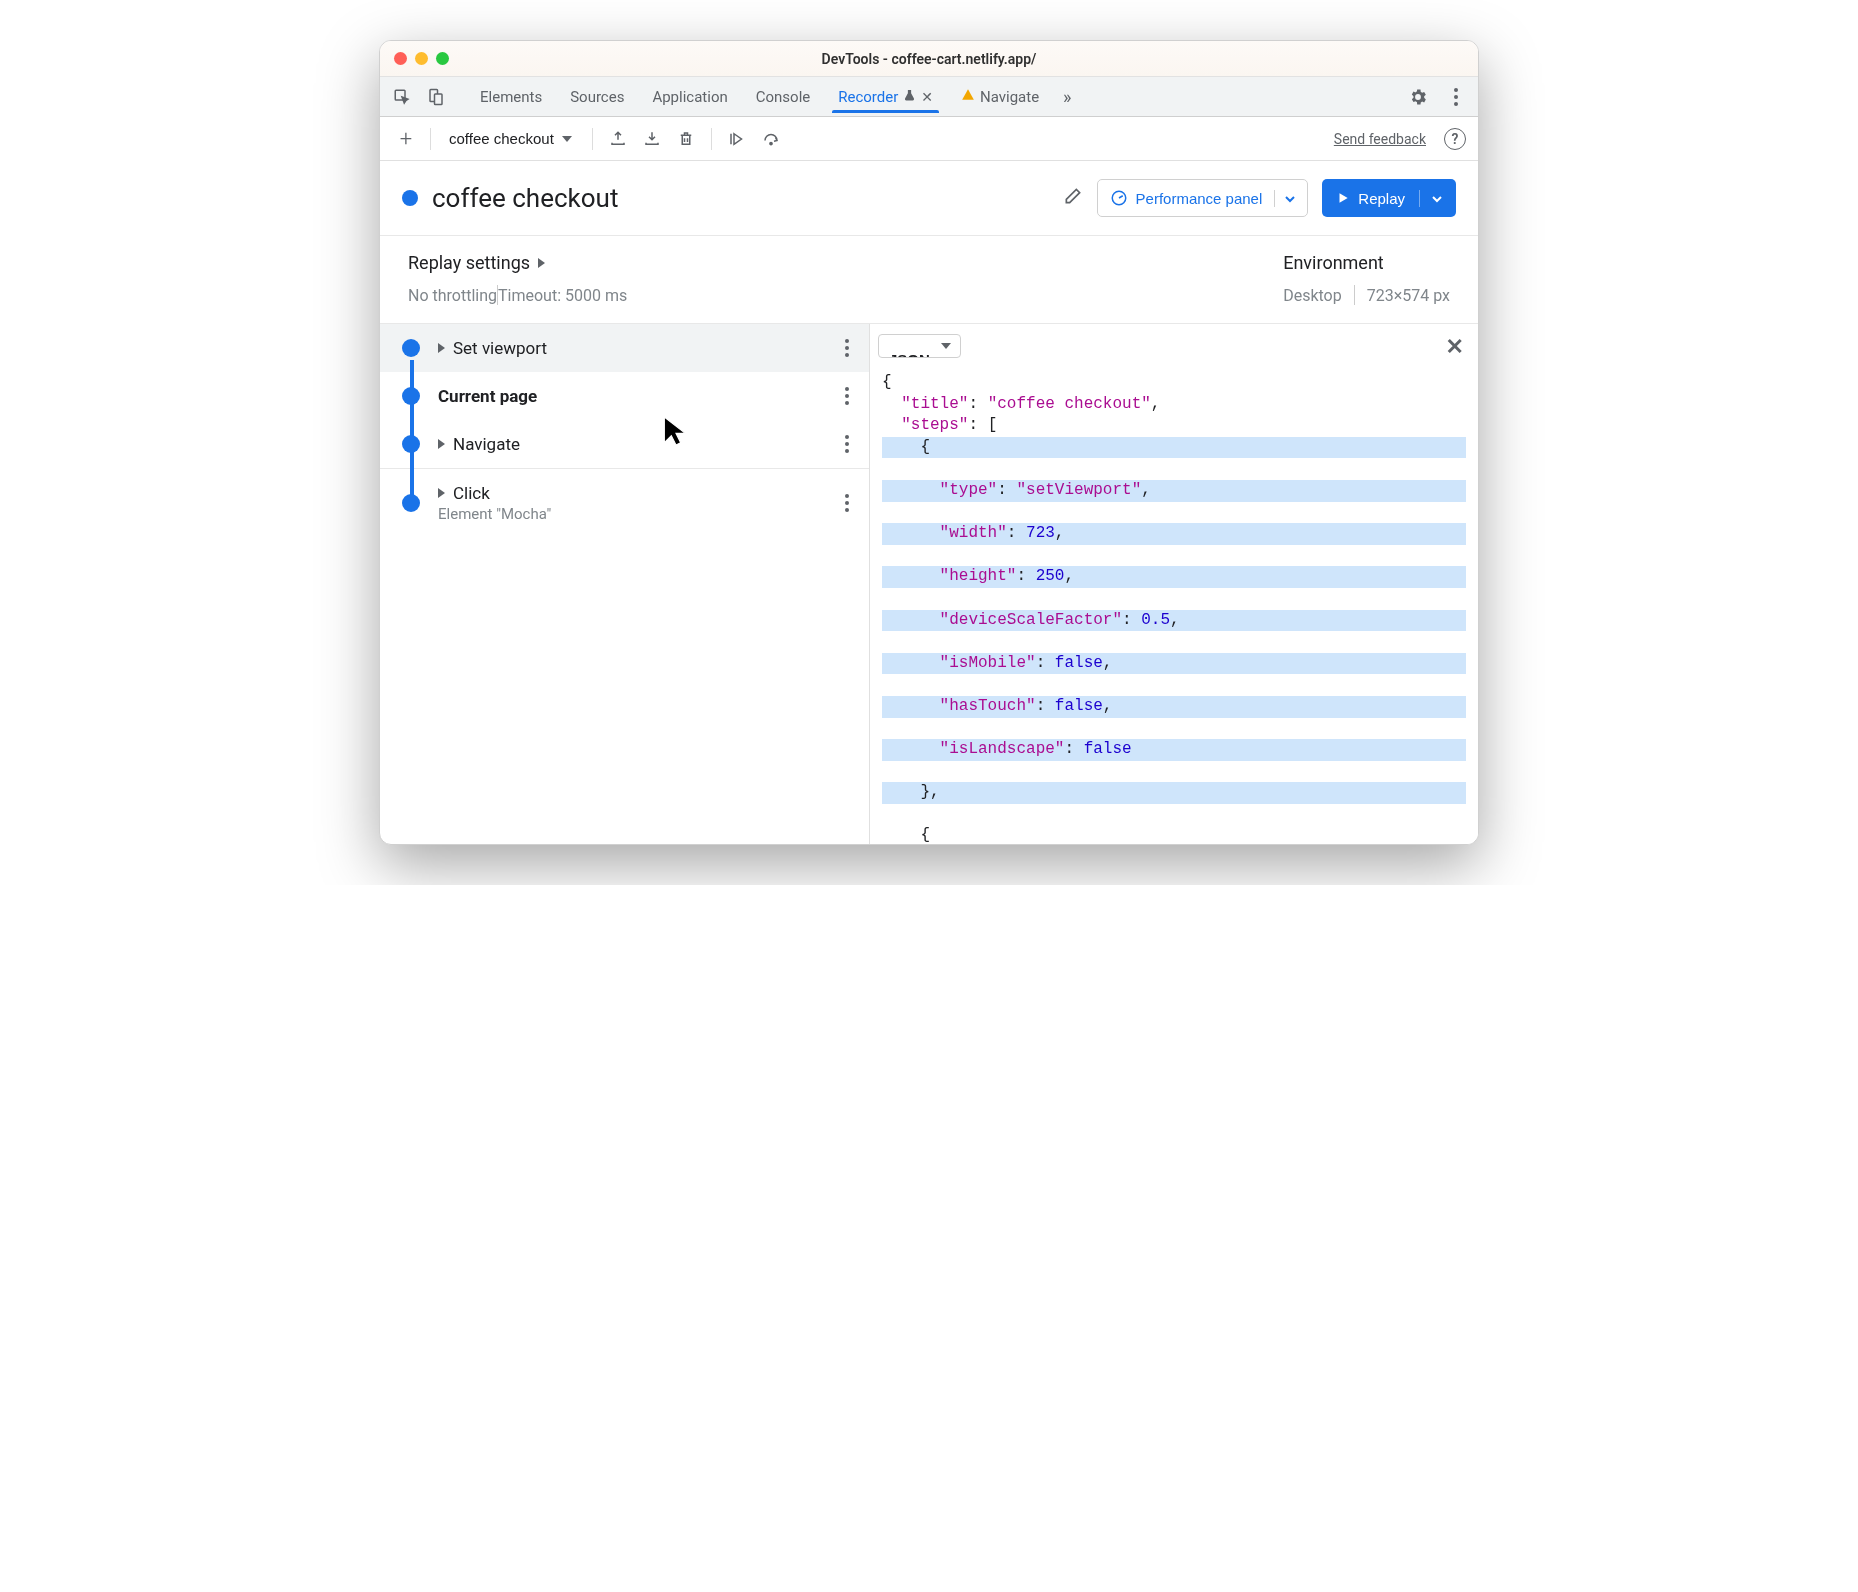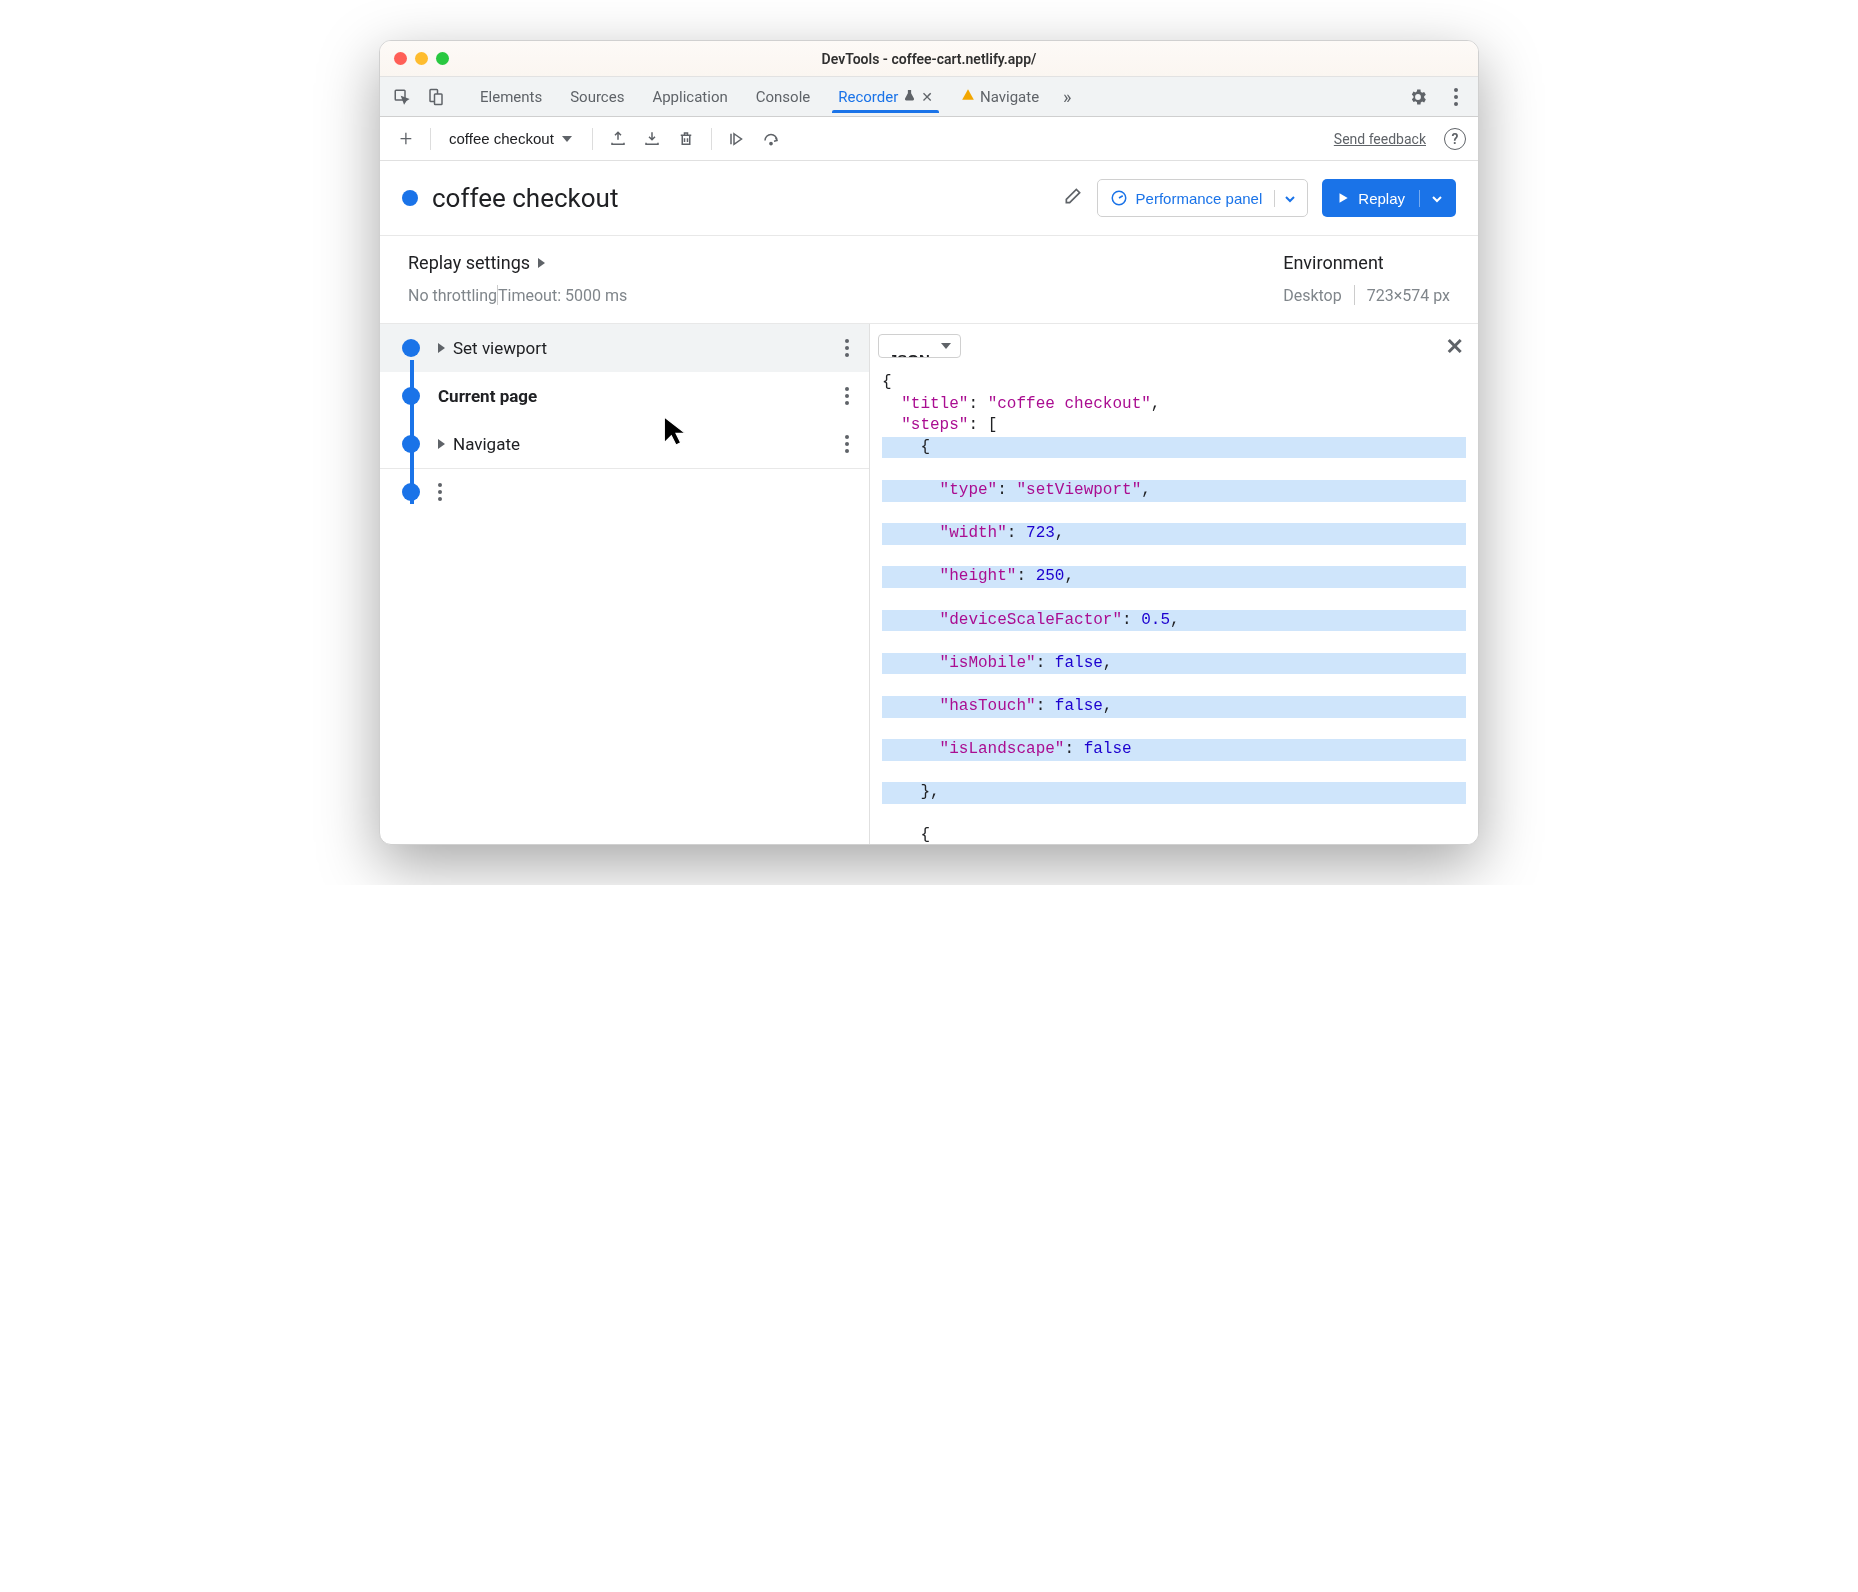--- a/index.html
+++ b/index.html
@@ -477,20 +477,27 @@
               <span></span>
             </span>
           </span>
       </div>
 
       <div class="group-sep"></div>
 
 
       <div class="step">
         <span class="step-dot"></span>
+        <div class="step-content">
+          <div class="step-title">
+              <span class="caret-right"></span>
+              <span>Click</span>
+            </div>
+          <div class="step-sub">Element "Mocha"</div>
+        </div>
         <span class="step-menu">
             <span class="kebab">
               <span></span>
               <span></span>
               <span></span>
             </span>
           </span>
       </div>
 
       <div class="cursor-overlay">

